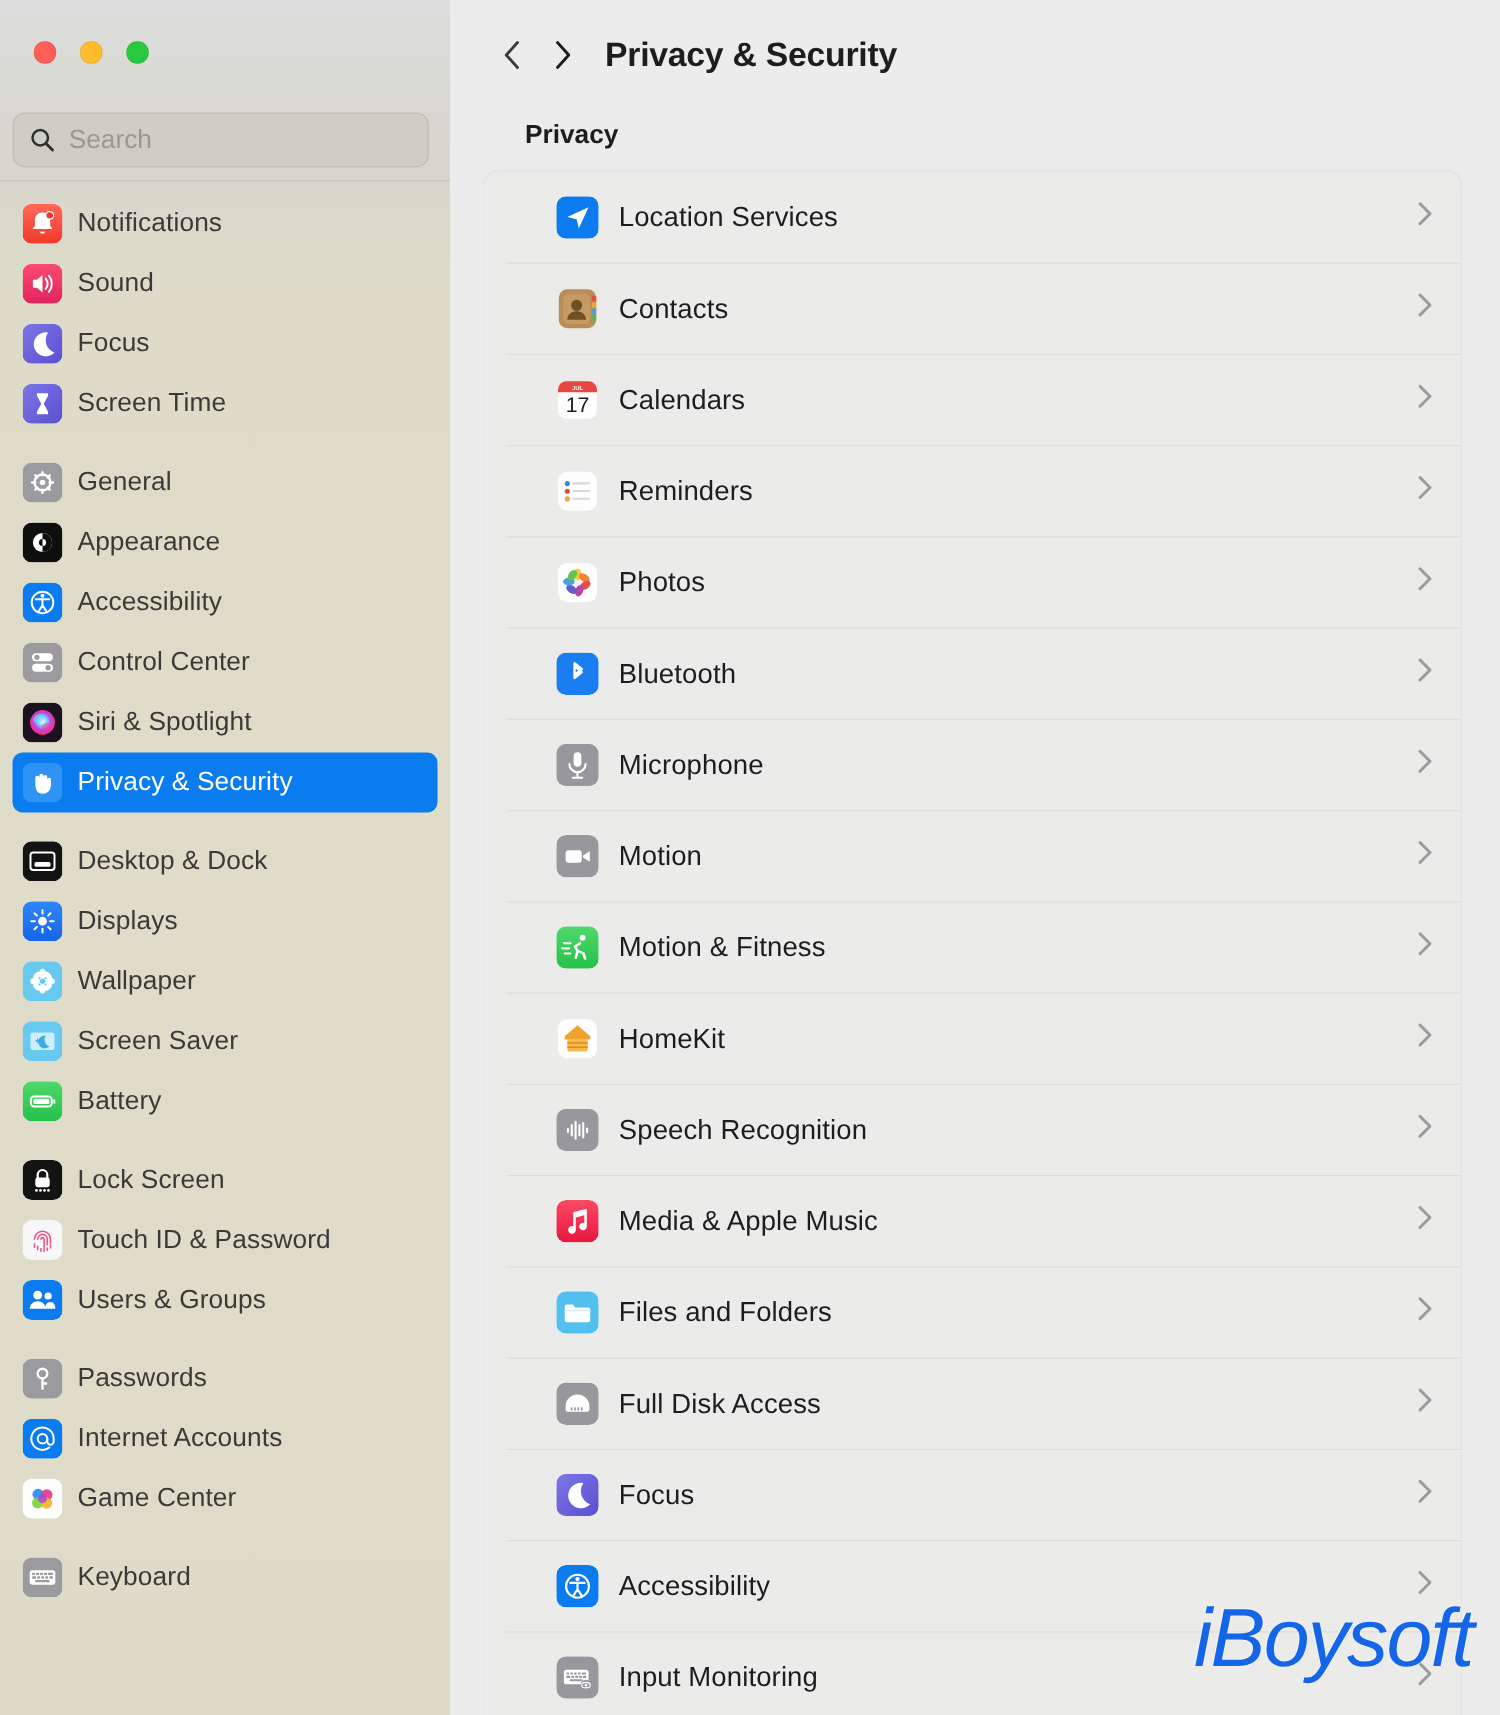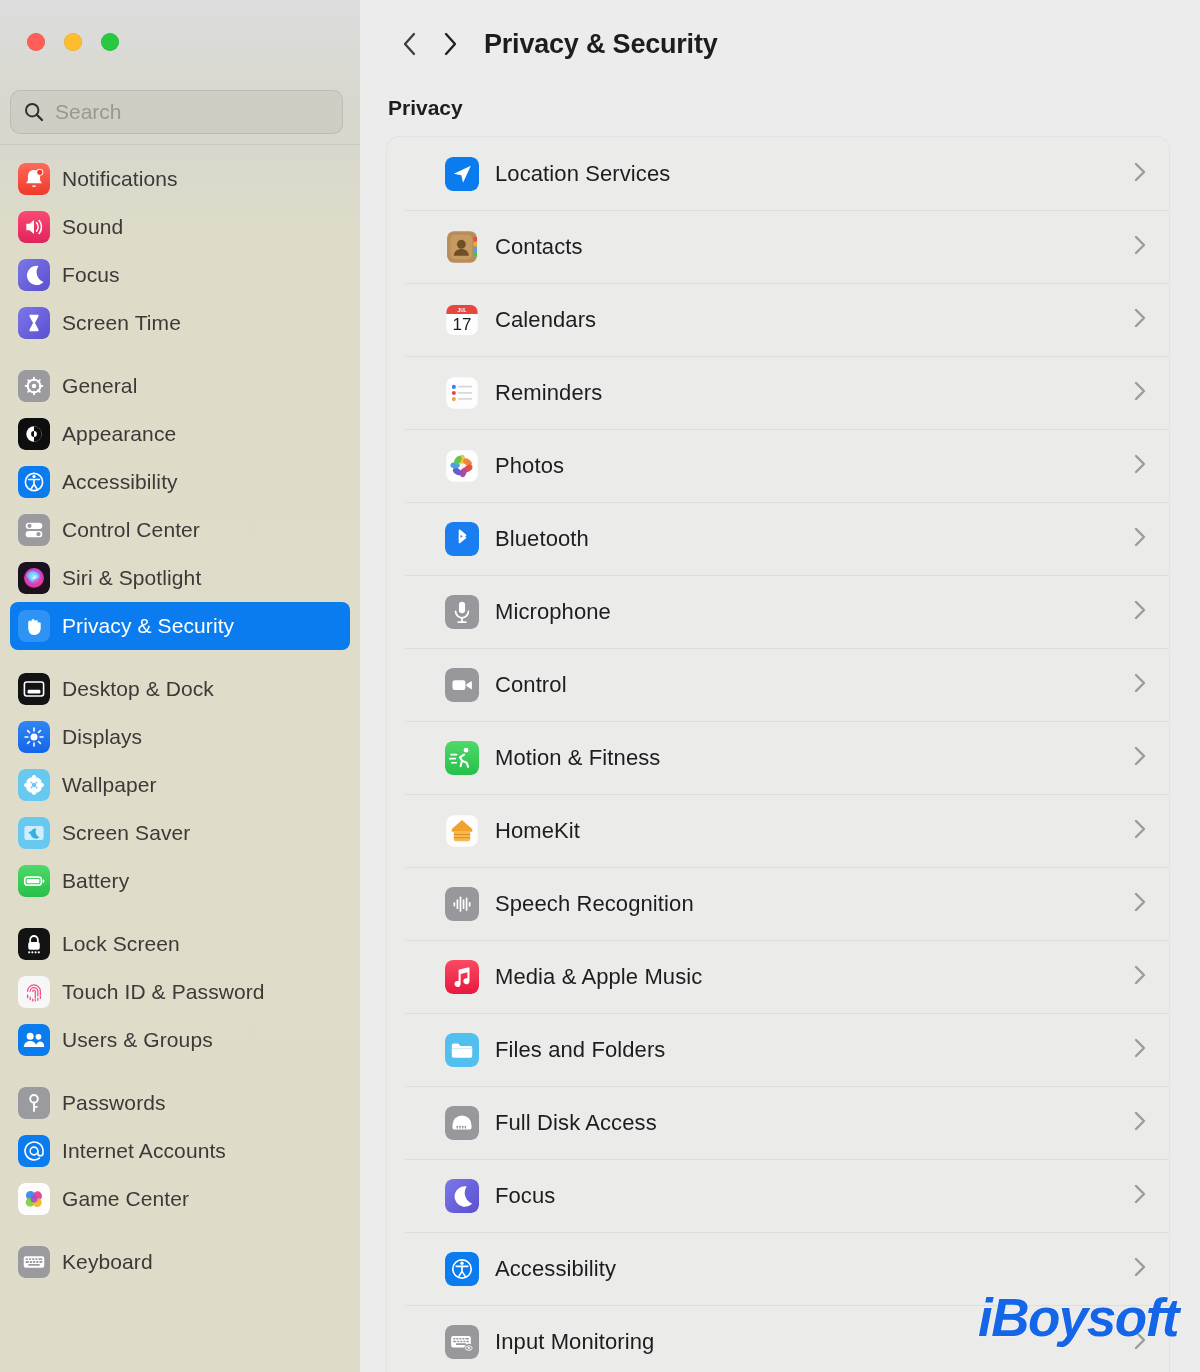--- a/index.html
+++ b/index.html
@@ -76,21 +76,21 @@
   .chev-btn {
     width: 40px; height: 40px; display: flex; align-items: center; justify-content: center;
     cursor: default;
   }
   .chev-btn svg { display: block; }
   .page-title {
     font-size: 27px; font-weight: bold; color: #1d1d1f; margin-left: 14px; letter-spacing: -.2px;
   }
   .section-title {
     font-size: 21px; font-weight: bold; color: #1d1d1f;
-    padding: 8px 0 16px 28px;
+    padding: 8px 0 16px 60px;
   }
   .card {
     margin: 0 30px 0 26px;
     background: #ebebe9;
     border-radius: 13px 13px 0 0;
     border: 1px solid #e2e2df;
     border-bottom: none;
     overflow: hidden;
   }
   .row {
@@ -101,21 +101,21 @@
     content: ""; position: absolute; left: 18px; right: 0; top: 0;
     height: 1px; background: #dededb;
   }
   .row .ico { width: 34px; height: 34px; flex: 0 0 34px; margin-right: 16px; border-radius: 8px; overflow: hidden; position: relative; margin-left: 40px; }
   .row .lbl { font-size: 22px; color: #1d1d1f; flex: 1 1 auto; letter-spacing: .1px; }
   .row .chev { flex: 0 0 auto; }
 
   
   .watermark {
     position: absolute; right: 22px; bottom: 24px;
-    font-size: 53px; font-weight: bold; font-style: italic;
+    font-size: 66px; font-weight: normal; font-style: italic;
     color: #1565e8; letter-spacing: -1.5px;
     text-shadow: 0 0 2px rgba(255,255,255,.8);
     pointer-events: none; user-select: none;
   }
   .ic { width: 100%; height: 100%; display: block; }
 </style>
 </head>
 <body>
 
 <div class="window">
@@ -622,21 +622,21 @@
             </svg></span>
         </div>
         <div class="row">
           <span class="ico">
             <svg class="ic" viewBox="0 0 100 100">
               <rect x="0" y="0" width="100" height="100" rx="22" ry="22" fill="#98989c"></rect>
               <rect x="22" y="36" width="38" height="29" rx="7" fill="#fff"></rect>
               <path d="M63 48l16-10v25L63 53z" fill="#fff"></path>
             </svg>
           </span>
-          <span class="lbl">Control</span>
+          <span class="lbl">Motion</span>
           <span class="chev"><svg width="14" height="22" viewBox="0 0 14 22">
               <polyline points="3,3 11,11 3,19" fill="none" stroke="#9b9b9b" stroke-width="2.4" stroke-linecap="round" stroke-linejoin="round"></polyline>
             </svg></span>
         </div>
         <div class="row">
           <span class="ico">
             <svg class="ic" viewBox="0 0 100 100">
               <defs>
                 <linearGradient id="gmf" x1="0" y1="0" x2="0" y2="1">
                   <stop offset="0" stop-color="#4fd96a"></stop>

